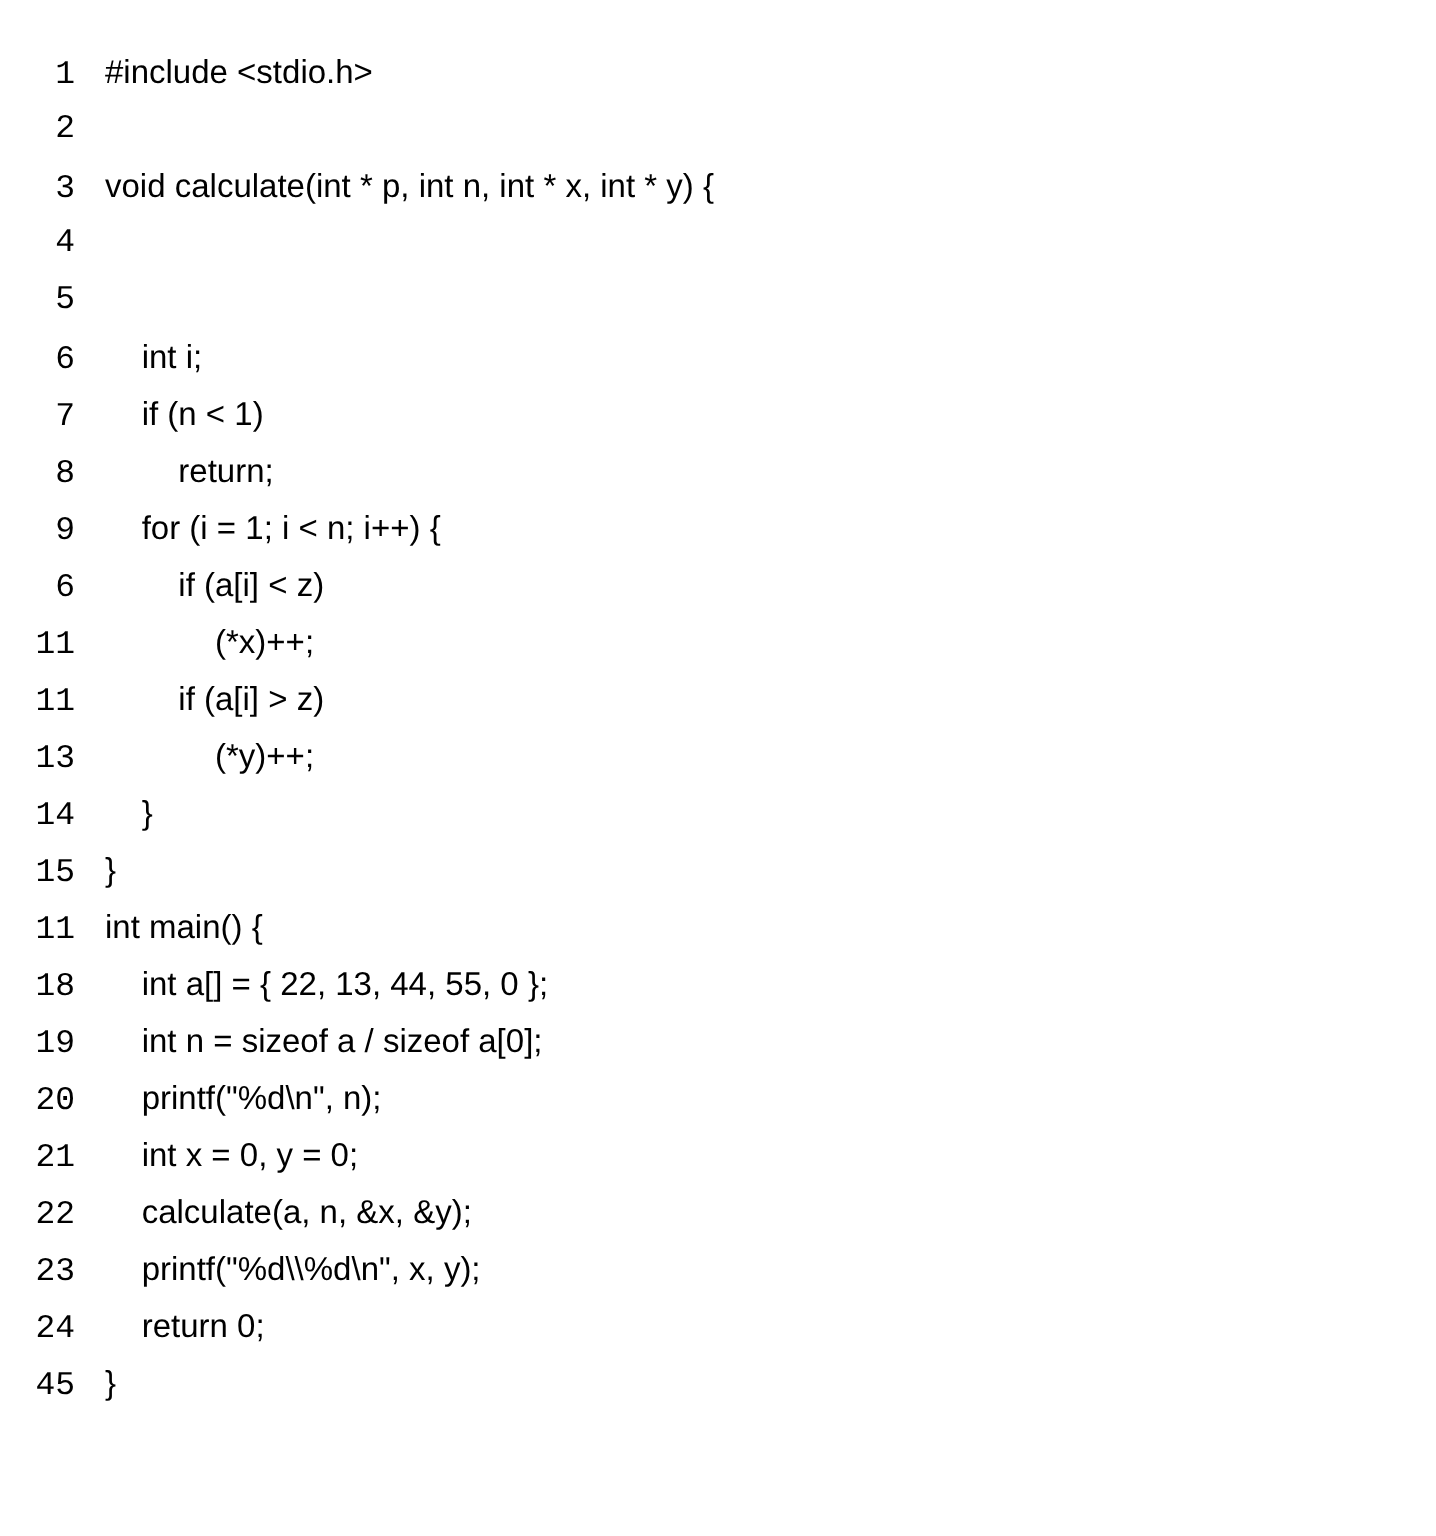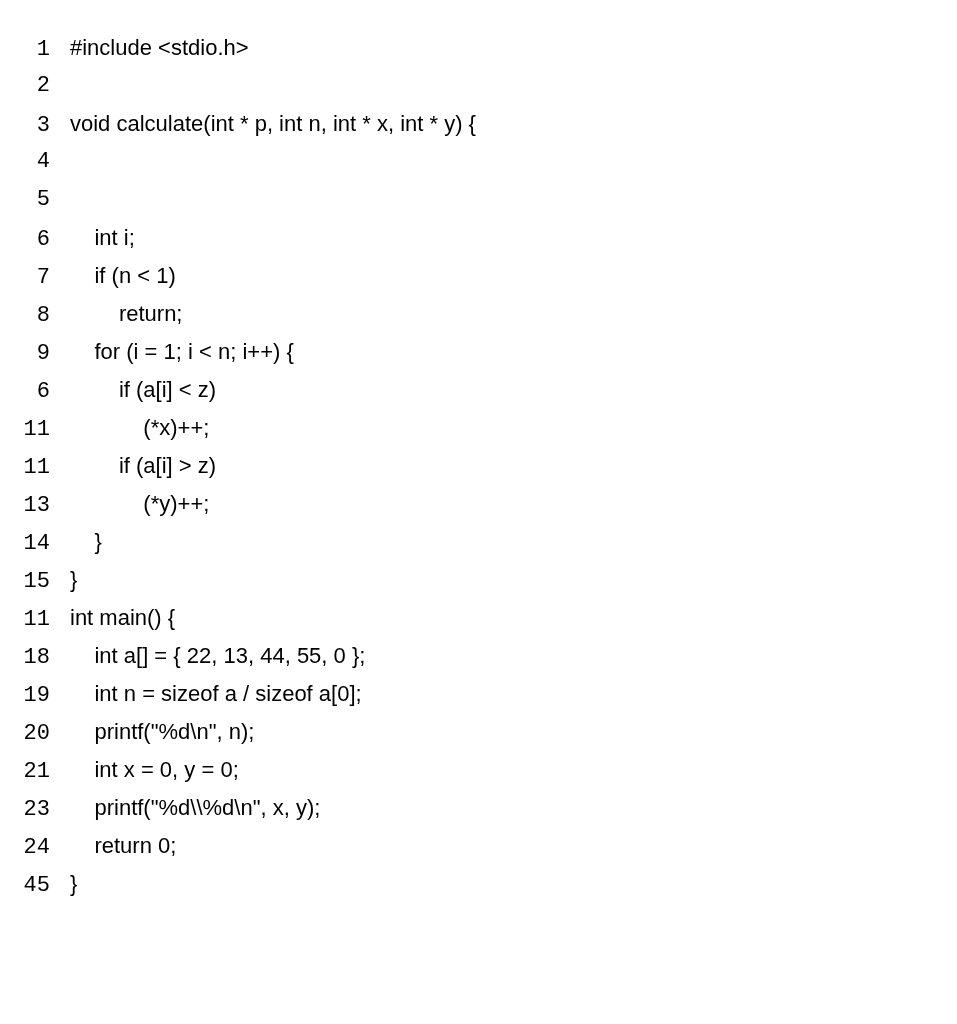--- a/index.html
+++ b/index.html
@@ -126,20 +126,24 @@
       </div>
       <div class="code-line">
         <span class="line-number">20</span>
         <span class="line-content">    printf("%d\n", n);</span>
       </div>
       <div class="code-line">
         <span class="line-number">21</span>
         <span class="line-content">    int x = 0, y = 0;</span>
       </div>
       <div class="code-line">
+        <span class="line-number">22</span>
+        <span class="line-content">    calculate(a, n, &amp;x, &amp;y);</span>
+      </div>
+      <div class="code-line">
         <span class="line-number">23</span>
         <span class="line-content">    printf("%d\\%d\n", x, y);</span>
       </div>
       <div class="code-line">
         <span class="line-number">24</span>
         <span class="line-content">    return 0;</span>
       </div>
       <div class="code-line">
         <span class="line-number">45</span>
         <span class="line-content">}</span>

